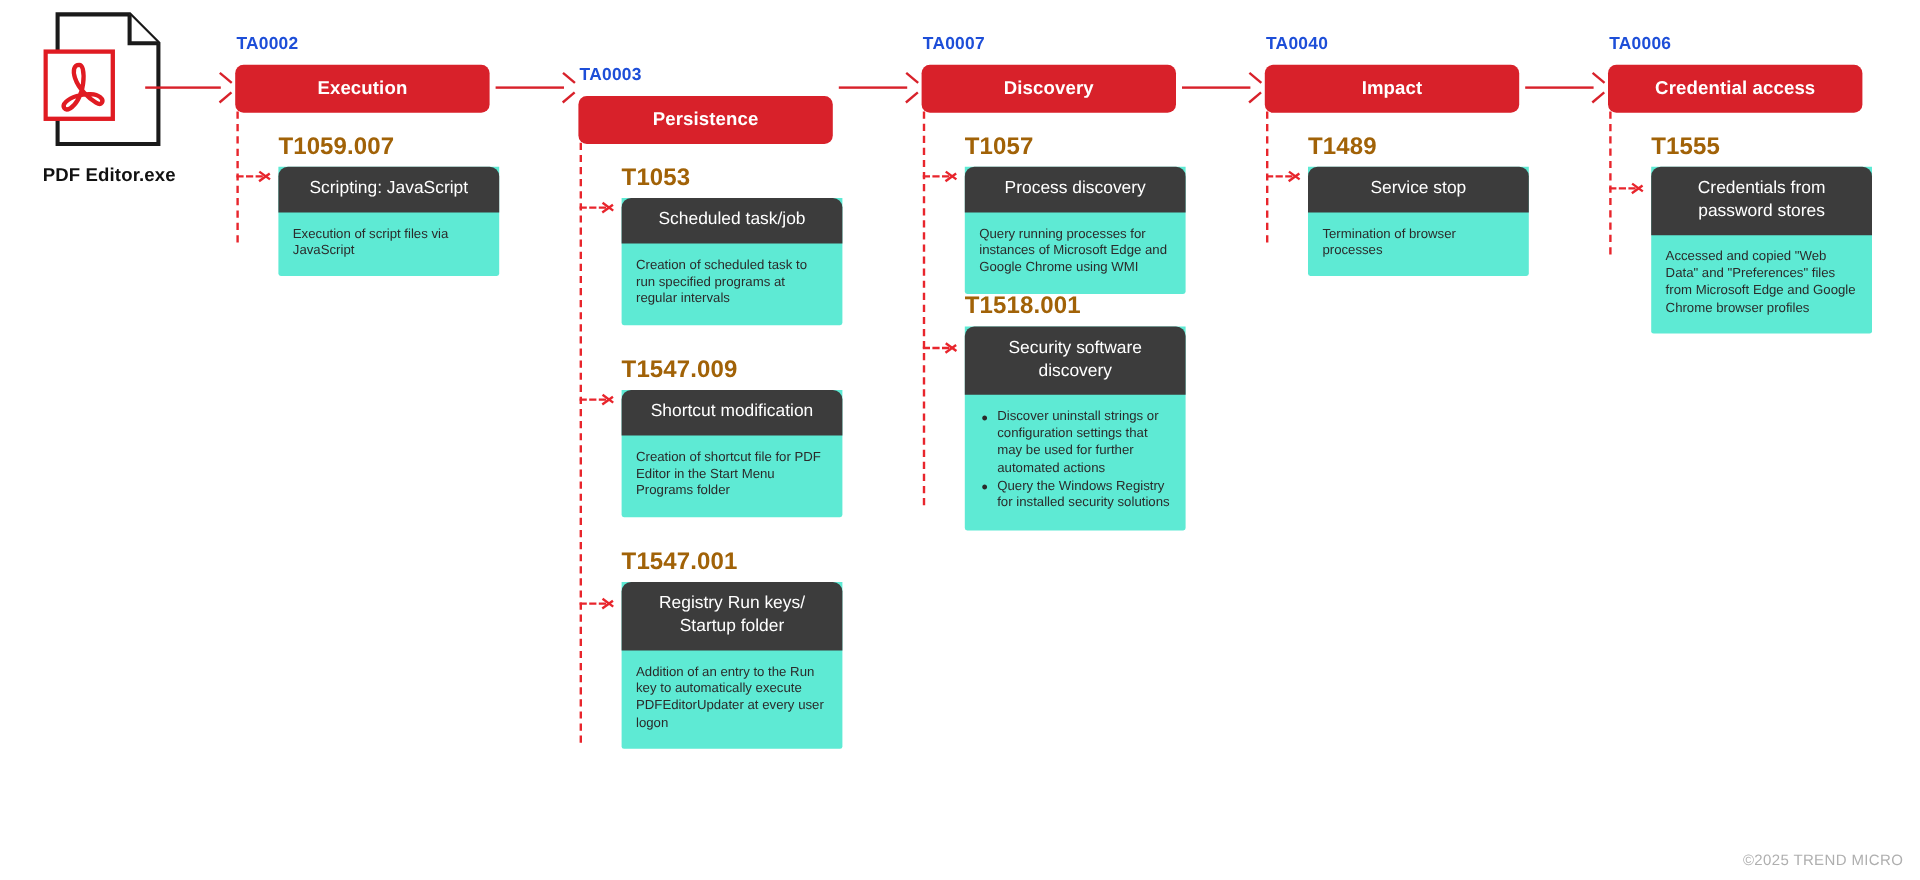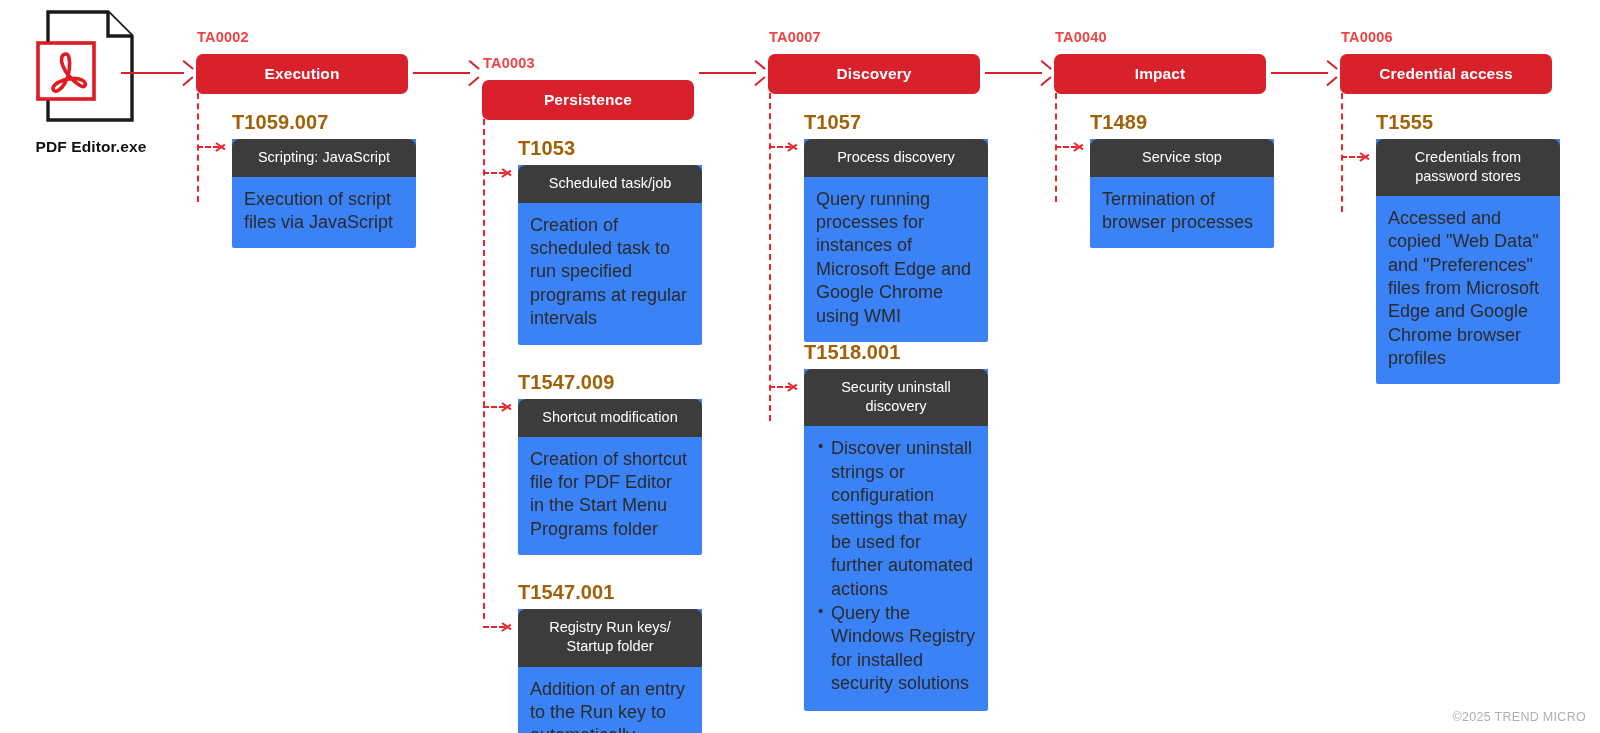--- a/index.html
+++ b/index.html
@@ -46,21 +46,21 @@
 
   
   .lane {
     position: absolute;
     top: 30px;
     width: 212px;
   }
   .tactic-id {
     font-size: 14.5px;
     font-weight: 700;
-    color: #ef4444;
+    color: #1d4ed8;
     letter-spacing: 0.2px;
     line-height: 1;
     margin-bottom: 9px;
     padding-left: 1px;
   }
   .tactic-box {
     height: 40px;
     border-radius: 7px;
     background: #D8212A;
     color: #ffffff;
@@ -93,36 +93,36 @@
   .tech-id {
     font-size: 20px;
     font-weight: 700;
     color: #a16207;
     letter-spacing: 0.1px;
     line-height: 1;
     margin-bottom: 7px;
   }
   .card {
     width: 184px;
-    background: #3b82f6;
+    background: #5eead4;
     border-radius: 0 0 2px 2px;
   }
   .card-head {
     background: #3C3C3C;
     color: #ffffff;
     border-radius: 8px 8px 0 0;
     padding: 9px 10px 10px 10px;
     font-size: 14.5px;
     line-height: 1.32;
     text-align: center;
     font-weight: 400;
   }
   .card-body {
     padding: 11px 12px 14px 12px;
-    font-size: 18px;
+    font-size: 11px;
     line-height: 1.30;
     color: #2B2B2B;
   }
   .card-body ul {
     margin: 0;
     padding-left: 15px;
     list-style: none;
   }
   .card-body ul li {
     position: relative;
@@ -338,21 +338,21 @@
         </div>
       </div>
 
       <div class="card-wrap" style="">
         <div class="tech-id">T1518.001</div>
         <div class="card">
           <div class="elbow" style="top:39px;">
             <div class="hline"></div>
               <div class="head"></div>
           </div>
-          <div class="card-head">Security uninstall discovery</div>
+          <div class="card-head">Security software discovery</div>
           <div class="card-body">
             <ul>
               <li>Discover uninstall strings or configuration settings that may be used for further automated actions</li>
               <li>Query the Windows Registry for installed security solutions</li>
             </ul>
           </div>
         </div>
       </div>
 
     </div>

